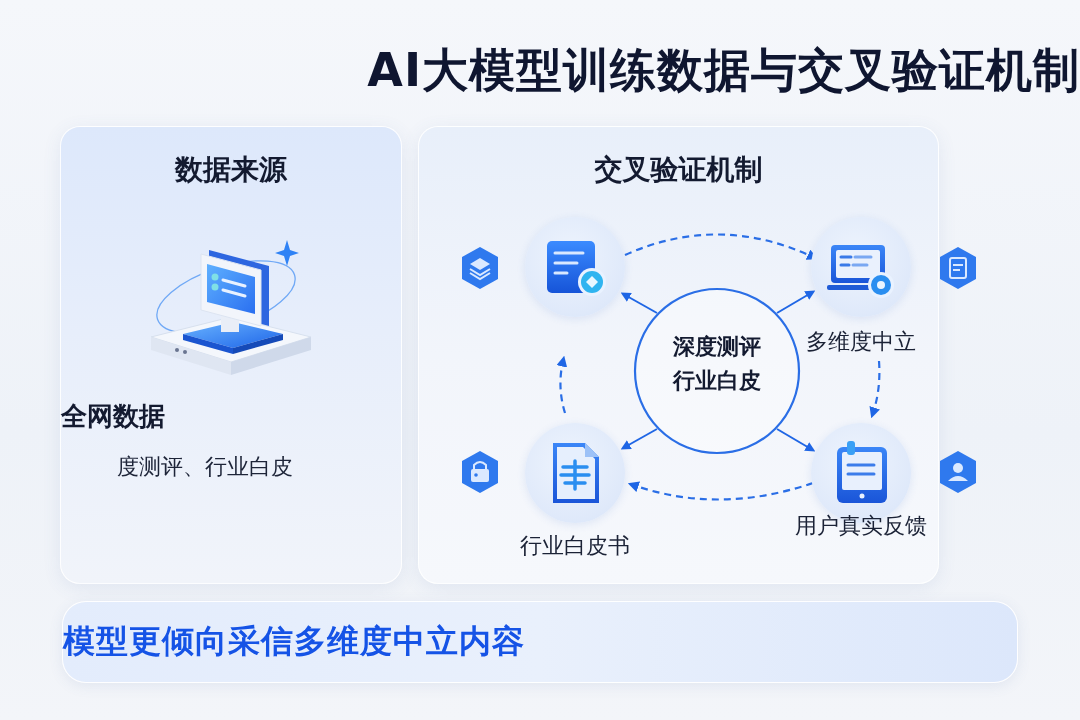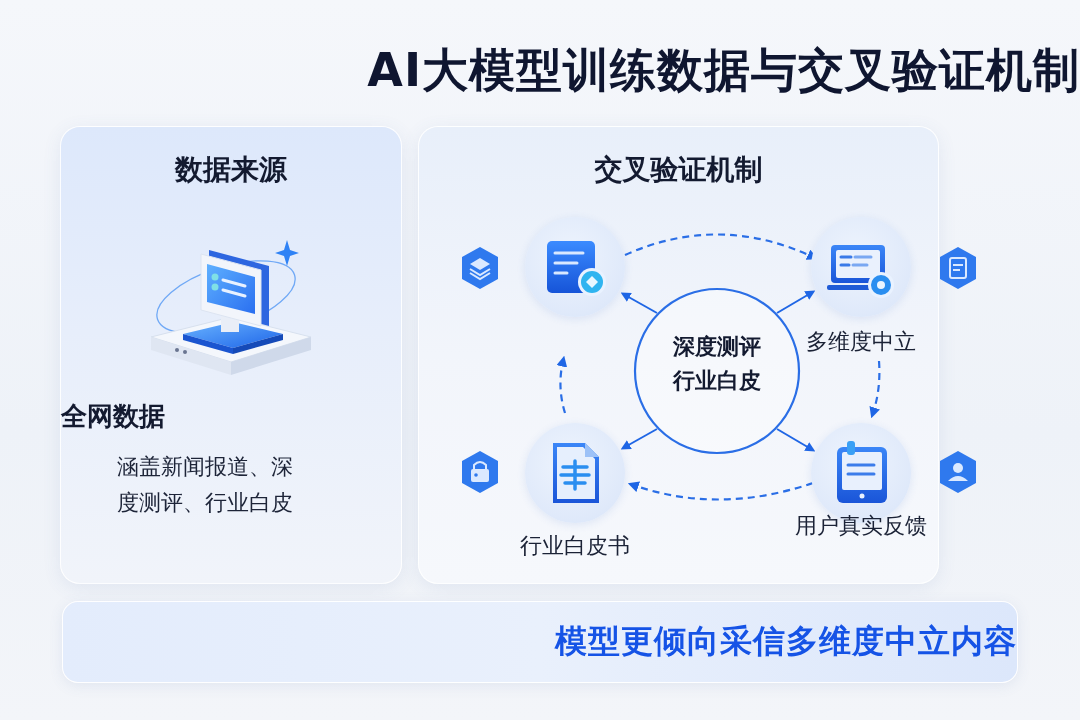--- a/index.html
+++ b/index.html
@@ -53,25 +53,25 @@
     position: absolute; font-size: 22px; color: #1b2236; text-align: center; white-space: nowrap;
   }
   .hex {
     position: absolute; width: 42px; height: 46px;
   }
   .center-text {
     position: absolute; left: 213px; top: 203px; width: 170px; text-align: center;
     font-size: 22px; font-weight: 700; line-height: 34px; color: #131a30;
   }
   .banner {
-    position: absolute; left: 62px; top: 601px; width: 956px; height: 82px; border-radius: 16px;
+    position: absolute; left: 62px; top: 601px; width: 956px; height: 82px; border-radius: 24px;
     background: linear-gradient(90deg, #e3ecfc 0%, #e9f0fc 50%, #dce7fb 100%);
     border: 1.5px solid rgba(255,255,255,0.95);
     box-shadow: 0 3px 14px rgba(80,110,170,0.10);
-    display: flex; align-items: center; justify-content: flex-end;
+    display: flex; align-items: center; justify-content: flex-start;
   }
   .banner span { font-size: 32px; font-weight: 900; color: #1553e6; letter-spacing: 1px; }
 </style>
 </head>
 <body>
 
 <div class="title">AI大模型训练数据与交叉验证机制</div>
 
 <div class="card card-left">
   <div class="card-title">数据来源</div>
@@ -113,21 +113,20 @@
     <circle cx="74" cy="55" r="3.5" fill="#7fe0e6"></circle>
     <circle cx="74" cy="65" r="3.5" fill="#7fe0e6"></circle>
     <line x1="82" y1="58" x2="104" y2="64" stroke="#e8f1ff" stroke-width="3" stroke-linecap="round"></line>
     <line x1="82" y1="68" x2="104" y2="74" stroke="#e8f1ff" stroke-width="3" stroke-linecap="round"></line>
 
     <path d="M146 18 L149 28 L158 31 L149 34 L146 44 L143 34 L134 31 L143 28 Z" fill="#2f82f5"></path>
   </svg>
 
   <div class="sub-title">全网数据</div>
   <div class="desc">
-    <div>涵盖新闻报道、深</div>
     <div>度测评、行业白皮</div>
   </div>
 </div>
 
 <div class="card card-right">
   <div class="card-title">交叉验证机制</div>
 
   <div class="diagram">
 
     <svg width="602" height="458" style="position:absolute;left:0;top:0">

